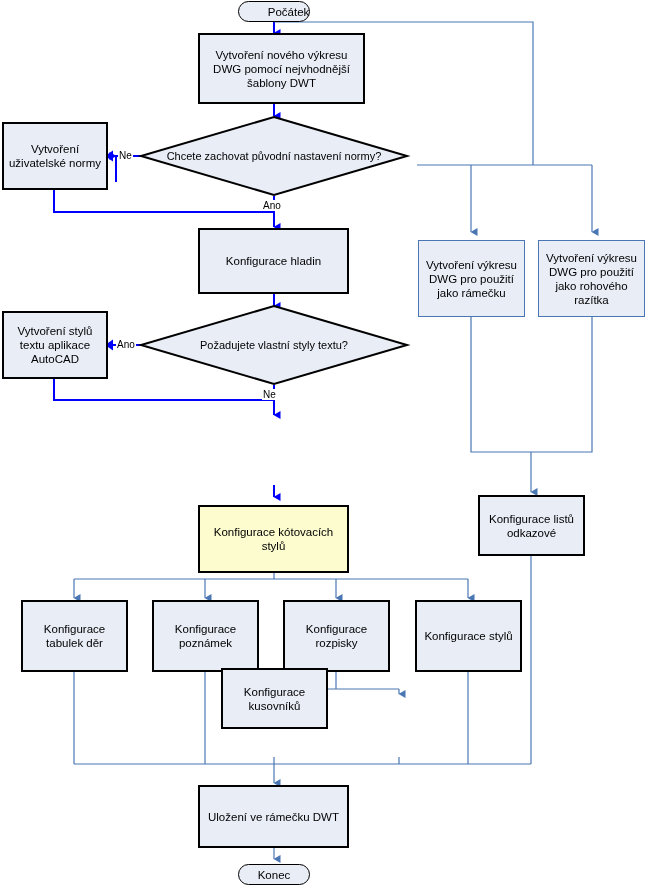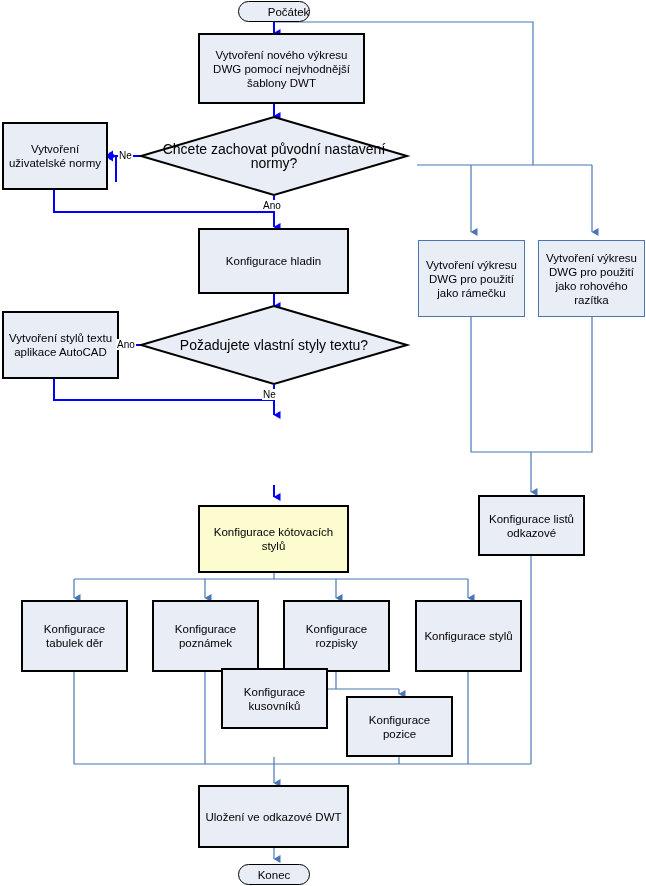--- a/index.html
+++ b/index.html
@@ -66,21 +66,21 @@
   .decision-label {
     position: absolute;
     left: 0;
     top: 0;
     width: 100%;
     height: 100%;
     display: flex;
     align-items: center;
     justify-content: center;
     text-align: center;
-    font-size: 14px;
+    font-size: 11px;
     line-height: 14px;
     color: #000000;
     pointer-events: none;
   }
   .edge-label {
     position: absolute;
     font-size: 10px;
     line-height: 11px;
     color: #000000;
     background: #ffffff;
@@ -208,21 +208,21 @@
   <div class="node proc" style="left:198px; top:228px; width:151px; height:66px;">
     <span>Konfigurace hladin</span>
   </div>
 
   <div class="decision-wrap" style="left:141px; top:306px; width:266px; height:78px;">
     <div class="decision-label">
       <span>Požadujete vlastní styly textu?</span>
     </div>
   </div>
 
-  <div class="node proc" style="left:2px; top:311px; width:117px; height:68px;">
+  <div class="node proc" style="left:2px; top:311px; width:106px; height:68px;">
     <span>Vytvoření stylů textu aplikace AutoCAD</span>
   </div>
 
   <div class="edge-label" style="left:116px; top:339px;">Ano</div>
 
   <div class="edge-label" style="left:262px; top:389px;">Ne</div>
 
 
   <div class="node highlight" style="left:198px; top:505px; width:151px; height:68px;">
     <span>Konfigurace kótovacích stylů</span>
@@ -253,25 +253,22 @@
   </div>
 
   <div class="node proc" style="left:415px; top:600px; width:107px; height:72px;">
     <span>Konfigurace stylů</span>
   </div>
 
   <div class="node proc" style="left:221px; top:668px; width:107px; height:61px;">
     <span>Konfigurace kusovníků</span>
   </div>
 
-  <div class="node proc" style="left:346px; top:696px; width:107px; height:61px;">
-    <span>Konfigurace pozice</span>
-  </div>
 
   <div class="node proc" style="left:198px; top:785px; width:151px; height:63px;">
-    <span>Uložení ve odkazové DWT</span>
+    <span>Uložení ve rámečku DWT</span>
   </div>
 
   <div class="node terminal" style="left:238px; top:864px; width:72px; height:21px;">
     <span>Konec</span>
   </div>
 
 </div>
 
 </body></html>

